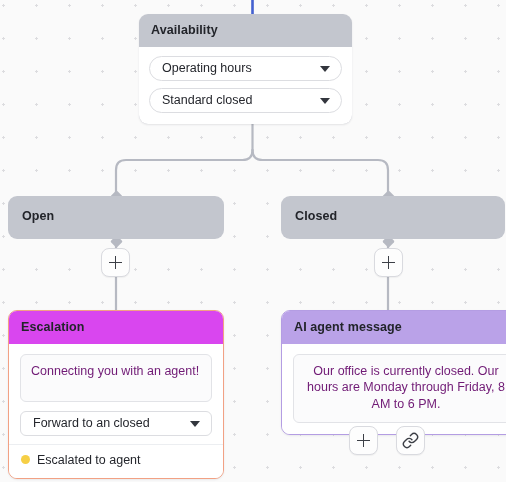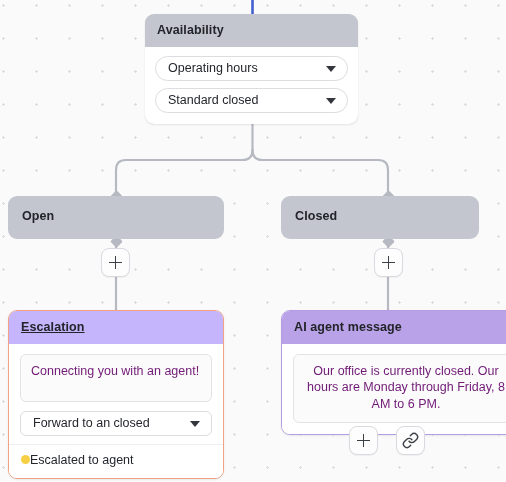--- a/index.html
+++ b/index.html
@@ -57,42 +57,41 @@
     background: #c3c6ce;
     border-radius: 9px;
   }
   .node-grey .node-header {
     padding: 14px 14px 15px 14px;
     font-size: 12.5px;
   }
 
   
   #node-availability {
-    left: 145px;
+    left: 139px;
     top: 14px;
     width: 213px;
     background: #c3c6ce;
     box-shadow: 0 1px 2px rgba(30,34,45,.10);
   }
   #node-availability .node-body {
     padding: 9px 10px 11px 10px;
   }
 
   
   #node-escalation {
     left: 8px;
     top: 310px;
     width: 216px;
     border: 1px solid #f2a184;
     background: #ffffff;
     box-shadow: 0 1px 2px rgba(30,34,45,.08);
   }
   #node-escalation .node-header {
-    background: #c4b5fd;
-    text-decoration: underline;
+    background: #d946ef;
   }
   #node-escalation .node-body {
     padding: 10px 11px 8px 11px;
   }
 
   
   #node-ai-message {
     left: 281px;
     top: 310px;
     width: 250px;
@@ -102,21 +101,21 @@
   }
   #node-ai-message .node-header {
     background: #baa2e8;
   }
   #node-ai-message .node-body {
     padding: 10px 11px 11px 11px;
     text-align: center;
   }
 
   #node-open   { left: 8px;   top: 196px; width: 216px; }
-  #node-closed { left: 281px; top: 196px; width: 198px; }
+  #node-closed { left: 281px; top: 196px; width: 224px; }
 
   
   .select {
     position: relative;
     height: 25px;
     border: 1px solid #dcdde1;
     border-radius: 13px;
     background: #fff;
     display: flex;
     align-items: center;
@@ -156,20 +155,21 @@
   }
   #escalation-text { min-height: 48px; margin-bottom: 9px; }
   #ai-text { min-height: 40px; }
 
   .node-footer {
     border-top: 1px solid #eceef1;
     margin: 8px -11px 0 -11px;
     padding: 8px 12px 3px 12px;
     display: flex;
     align-items: center;
+    gap: 7px;
     font-size: 12.5px;
     color: #24262c;
   }
   .status-dot {
     width: 9px; height: 9px;
     border-radius: 50%;
     background: #f6cf45;
     flex: 0 0 auto;
   }
 

